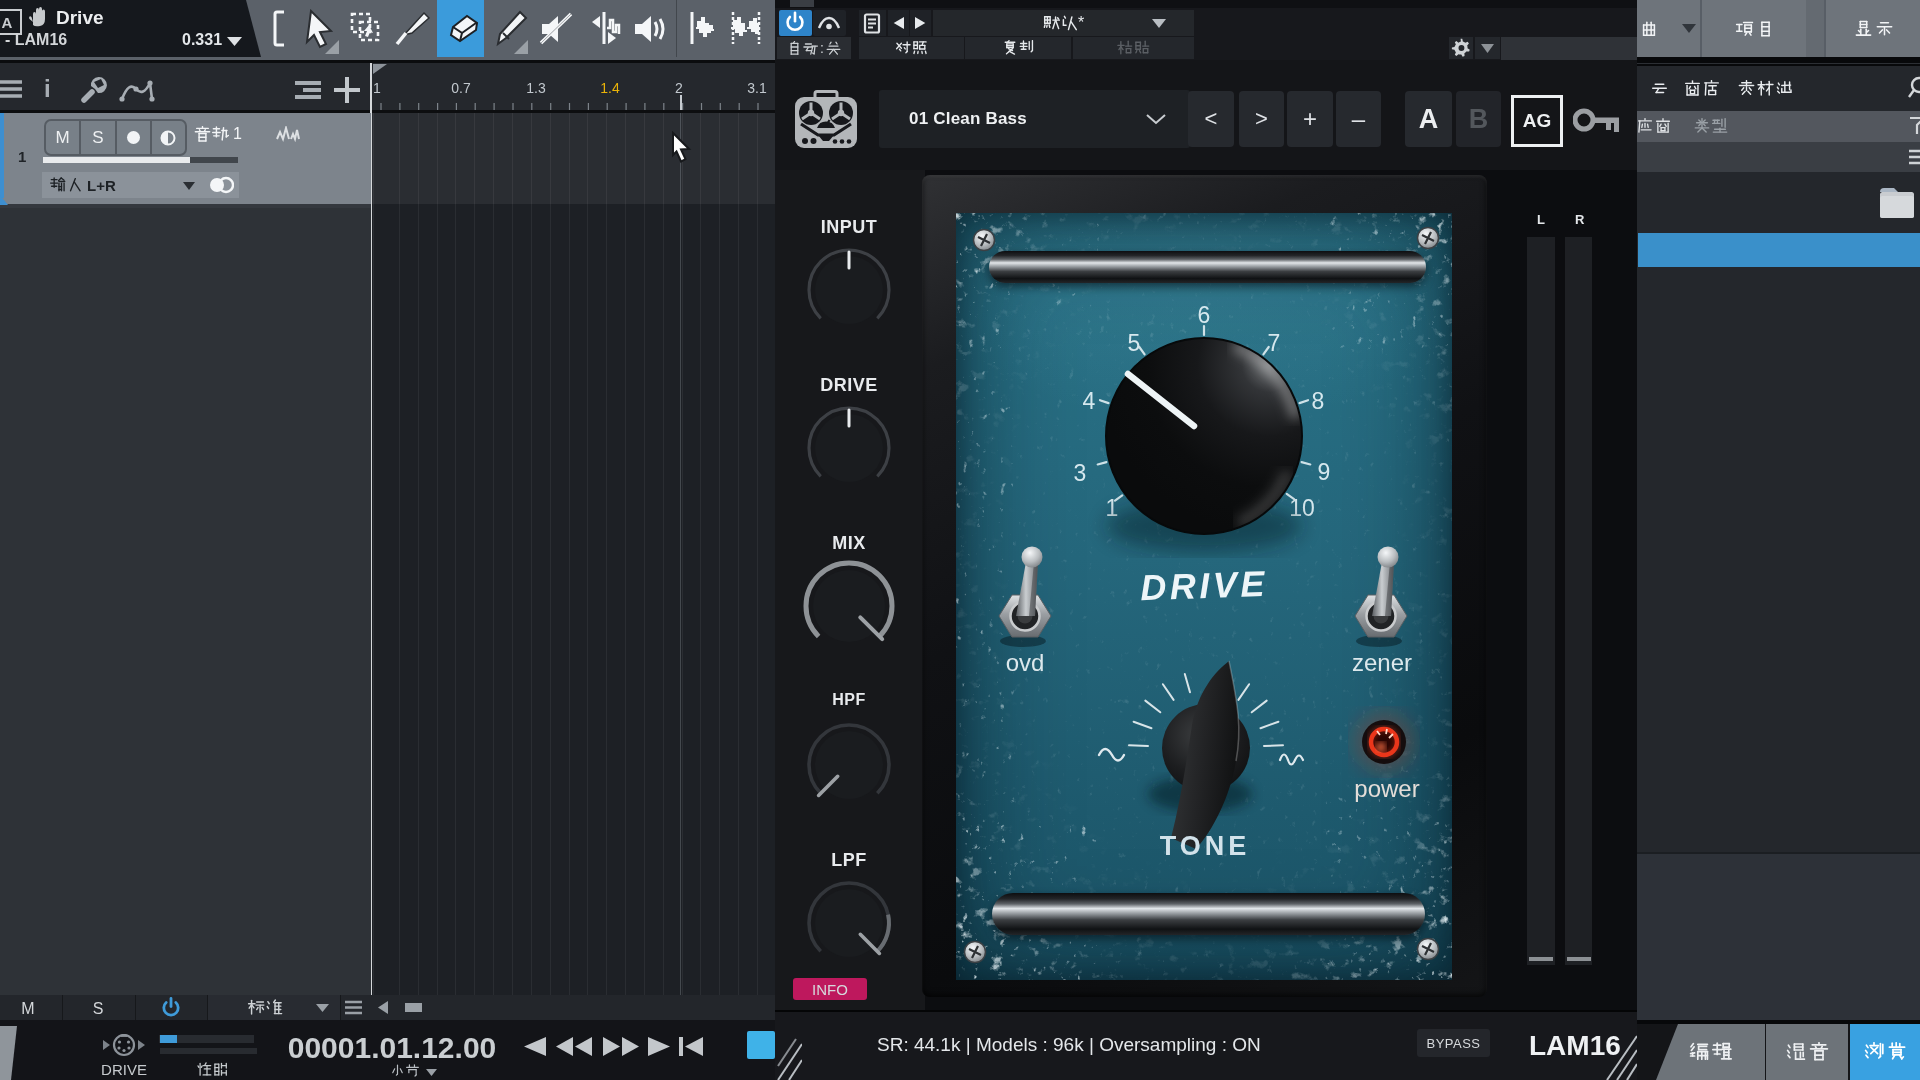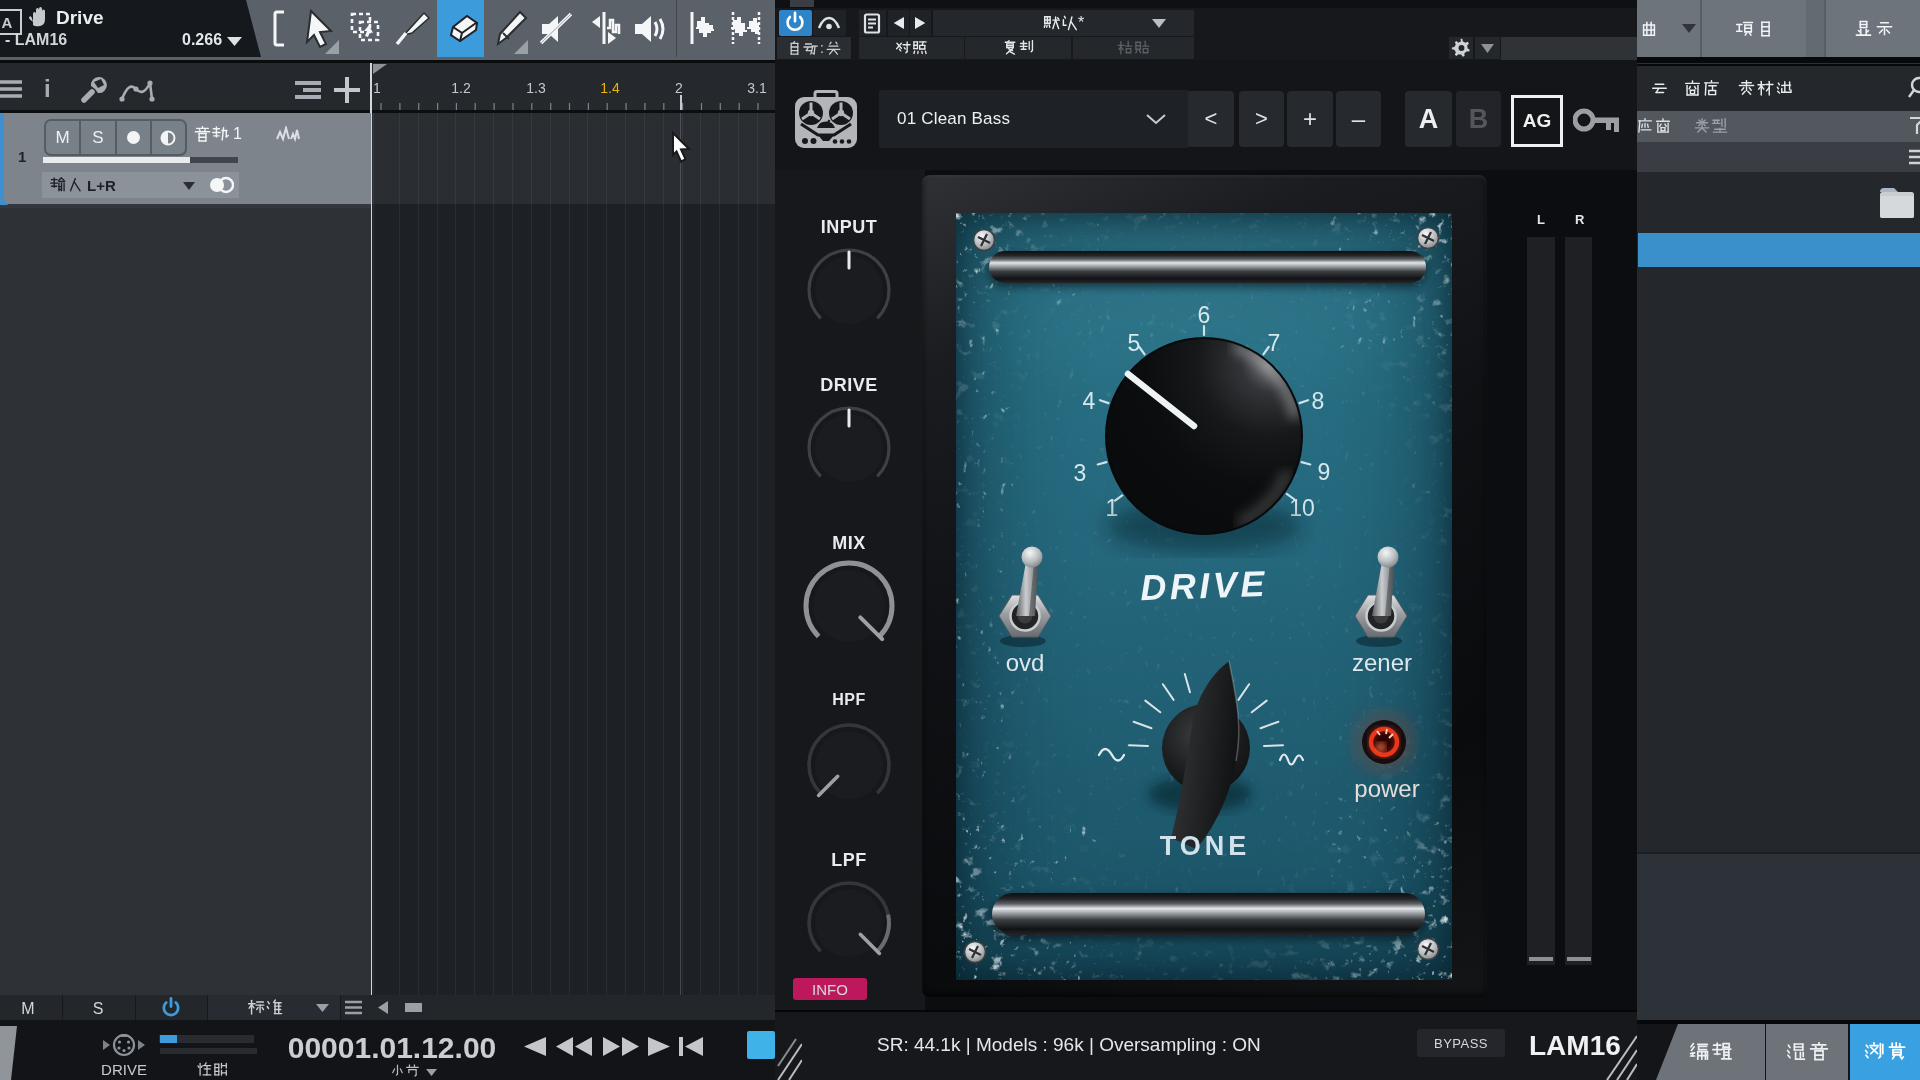--- a/index.html
+++ b/index.html
@@ -2,21 +2,21 @@
 <html><head><meta charset="utf-8"><style>html,body{margin:0;padding:0;background:#101114;}*{box-sizing:content-box;font-family:"Liberation Sans",sans-serif;}#root{position:relative;width:1920px;height:1080px;overflow:hidden;background:#1d2025;}</style></head><body>
 <div id="root">
     <div style="position:absolute;left:0px;top:0px;width:775px;height:57px;background:#5b6169"></div>
     <div style="position:absolute;left:0px;top:0px;width:262px;height:57px;background:#15181d;clip-path:polygon(0 0,246px 0,261px 57px,0 57px)"></div>
     <div style="position:absolute;left:-8px;top:9px;width:26px;height:22px;border:2px solid #c9ccd0;color:#c9ccd0;font-size:15px;font-weight:bold;display:flex;align-items:center;justify-content:center">A</div>
     <svg style="position:absolute;left:26px;top:5px;" width="22" height="24" viewBox="0 0 22 24">
       <path d="M7 20 L7 9 Q7 7 8.5 7 Q10 7 10 9 L10 5 Q10 3 11.5 3 Q13 3 13 5 L13 4 Q13 2 14.5 2 Q16 2 16 4 L16 6 Q16 4.5 17.5 4.5 Q19 4.5 19 6.5 L19 14 Q19 20 14 21 Q9 22 7 20 Z M5.5 12 Q4 10.5 3.2 12 Q2.5 13 4 14.5 L7 17" fill="#c6c9cc"></path>
     </svg>
     <div style="position:absolute;left:56px;top:8px;font-size:19px;color:#eceef0;white-space:nowrap;line-height:1;font-weight:bold">Drive</div>
     <div style="position:absolute;left:5px;top:32px;font-size:16px;color:#d3d6d9;white-space:nowrap;line-height:1;font-weight:bold">- LAM16</div>
-    <div style="position:absolute;left:182px;top:32px;font-size:16px;color:#e4e7ea;white-space:nowrap;line-height:1;font-weight:bold">0.266</div>
+    <div style="position:absolute;left:182px;top:32px;font-size:16px;color:#e4e7ea;white-space:nowrap;line-height:1;font-weight:bold">0.331</div>
     <svg style="position:absolute;left:227px;top:37px;" width="15" height="9" viewBox="0 0 15 9">
       <polygon points="0,0 15,0 7.5,9" fill="#dfe2e5"></polygon>
     </svg>
     <svg style="position:absolute;left:272px;top:10px;" width="18" height="37" viewBox="0 0 18 37">
       <path d="M12 2 H5 Q3 2 3 4 V33 Q3 35 5 35 H12" fill="none" stroke="#f4f6f8" stroke-width="3"></path>
     </svg>
     <svg style="position:absolute;left:303px;top:9px;" width="36" height="40" viewBox="0 0 36 40">
       <path d="M8 2 L28 22 L17 23 L23 35 L17 38 L11 26 L4 33 Z" fill="#f4f6f8" stroke="#2a2d31" stroke-width="2"></path>
     </svg>
     <svg style="position:absolute;left:325px;top:40px;" width="14" height="14" viewBox="0 0 14 14">
@@ -92,21 +92,21 @@
     <svg style="position:absolute;left:295px;top:80px;" width="28" height="21" viewBox="0 0 28 21">
       <path d="M0 3 H26 M8 10 H26 M0 17 H26" stroke="#a7adb3" stroke-width="4"></path>
     </svg>
     <svg style="position:absolute;left:333px;top:76px;" width="28" height="28" viewBox="0 0 28 28">
       <path d="M14 1 V27 M1 14 H27" stroke="#c2c7cc" stroke-width="4"></path>
     </svg>
     <div style="position:absolute;left:372px;top:113px;width:403px;height:91px;background:#2a2d32"></div>
     <div style="position:absolute;left:372px;top:204px;width:403px;height:791px;background:#1d2025"></div>
     <div style="position:absolute;left:372px;top:113px;width:403px;height:882px;background:repeating-linear-gradient(90deg,transparent 0px,transparent 17.85px,rgba(255,255,255,0.06) 17.85px,rgba(255,255,255,0.06) 18.85px);background-position:9px 0"></div>
     <div style="position:absolute;left:377px;top:81px;transform:translateX(-50%);font-size:14px;color:#c2c8ce;white-space:nowrap;line-height:1;">1</div>
-    <div style="position:absolute;left:461px;top:81px;transform:translateX(-50%);font-size:14px;color:#c2c8ce;white-space:nowrap;line-height:1;">1.2</div>
+    <div style="position:absolute;left:461px;top:81px;transform:translateX(-50%);font-size:14px;color:#c2c8ce;white-space:nowrap;line-height:1;">0.7</div>
     <div style="position:absolute;left:536px;top:81px;transform:translateX(-50%);font-size:14px;color:#c2c8ce;white-space:nowrap;line-height:1;">1.3</div>
     <div style="position:absolute;left:610px;top:81px;transform:translateX(-50%);font-size:14px;color:#eab308;white-space:nowrap;line-height:1;">1.4</div>
     <div style="position:absolute;left:679px;top:81px;transform:translateX(-50%);font-size:14px;color:#c2c8ce;white-space:nowrap;line-height:1;">2</div>
     <div style="position:absolute;left:757px;top:81px;transform:translateX(-50%);font-size:14px;color:#c2c8ce;white-space:nowrap;line-height:1;">3.1</div>
     <svg style="position:absolute;left:372px;top:103px;" width="403" height="8" viewBox="0 0 403 8">
       <path d="M9.0 0 V7" stroke="#7d838a" stroke-width="1.2"></path>
       <path d="M27.9 0 V7" stroke="#7d838a" stroke-width="1.2"></path>
       <path d="M46.7 0 V7" stroke="#7d838a" stroke-width="1.2"></path>
       <path d="M65.6 0 V7" stroke="#7d838a" stroke-width="1.2"></path>
       <path d="M84.4 0 V7" stroke="#7d838a" stroke-width="1.2"></path>
@@ -553,21 +553,21 @@
       <path d="M32 36 L35.5 30" stroke="#17181c" stroke-width="2.2"></path>
       <path d="M7 34 L24 45 L40 45 L57 34" fill="none" stroke="#17181c" stroke-width="3.2"></path>
       <path d="M24 45 L40 45 L35 51 L29 51 Z" fill="#17181c"></path>
       <circle cx="11" cy="51" r="3" fill="#17181c"></circle>
       <circle cx="19.5" cy="51" r="3" fill="#17181c"></circle>
       <circle cx="41" cy="51.5" r="2.3" fill="#17181c"></circle>
       <circle cx="48" cy="51.5" r="2.3" fill="#17181c"></circle>
       <circle cx="55" cy="51.5" r="2.3" fill="#17181c"></circle>
     </svg>
     <div style="position:absolute;left:879px;top:90px;width:311px;height:58px;background:#1e2125;border-radius:3px;display:flex;align-items:center">
-      <span style="margin-left:18px;font-size:17px;color:#eef0f2;font-weight:normal;letter-spacing:0.2px">01 Clean Bass</span>
+      <span style="margin-left:30px;font-size:17px;color:#eef0f2;font-weight:bold;letter-spacing:0.2px">01 Clean Bass</span>
     </div>
     <svg style="position:absolute;left:1146px;top:114px;" width="20" height="11" viewBox="0 0 20 11">
       <path d="M1 1 L10 9 L19 1" fill="none" stroke="#c9cdd1" stroke-width="2"></path>
     </svg>
     <div style="position:absolute;left:1188px;top:91px;width:46px;height:56px;background:#26292e;border-radius:4px;display:flex;align-items:center;justify-content:center;color:#dfe2e6;font-size:22px">&lt;</div>
     <div style="position:absolute;left:1239px;top:91px;width:45px;height:56px;background:#26292e;border-radius:4px;display:flex;align-items:center;justify-content:center;color:#dfe2e6;font-size:22px">&gt;</div>
     <div style="position:absolute;left:1287px;top:91px;width:46px;height:56px;background:#26292e;border-radius:4px;display:flex;align-items:center;justify-content:center;color:#dfe2e6;font-size:24px">+</div>
     <div style="position:absolute;left:1336px;top:91px;width:45px;height:56px;background:#26292e;border-radius:4px;display:flex;align-items:center;justify-content:center;color:#dfe2e6;font-size:24px">–</div>
     <div style="position:absolute;left:1405px;top:91px;width:47px;height:56px;background:#26292e;border-radius:4px;display:flex;align-items:center;justify-content:center;color:#dfe2e6;font-size:27px;font-weight:bold;color:#eceef0">A</div>
     <div style="position:absolute;left:1456px;top:91px;width:45px;height:56px;background:#26292e;border-radius:4px;display:flex;align-items:center;justify-content:center;color:#dfe2e6;font-size:27px;font-weight:bold;color:#53575c;background:#222429">B</div>
@@ -777,21 +777,21 @@
     <div style="position:absolute;left:992px;top:893px;width:433px;height:42px;background:linear-gradient(180deg,#0d0e10 0%,#232528 14%,#5e6266 26%,#e2e6e9 37%,#9ca1a5 48%,#3b3e41 64%,#101214 86%,#232528 100%);border-radius:21px;box-shadow:0 4px 8px rgba(0,10,15,0.55)"></div>
     <div style="position:absolute;left:1537px;top:213px;font-size:13px;color:#e3e6e9;white-space:nowrap;line-height:1;font-weight:bold">L</div>
     <div style="position:absolute;left:1575px;top:213px;font-size:13px;color:#e3e6e9;white-space:nowrap;line-height:1;font-weight:bold">R</div>
     <div style="position:absolute;left:1527px;top:237px;width:28px;height:728px;background:#1e2024"></div>
     <div style="position:absolute;left:1565px;top:237px;width:27px;height:728px;background:#1e2024"></div>
     <div style="position:absolute;left:1529px;top:957px;width:24px;height:4px;background:#8c9094"></div>
     <div style="position:absolute;left:1567px;top:957px;width:24px;height:4px;background:#8c9094"></div>
     <div style="position:absolute;left:775px;top:1010px;width:862px;height:70px;background:#17181c;border-top:2px solid #040506;box-sizing:border-box"></div>
     <div style="position:absolute;left:793px;top:978px;width:74px;height:22px;background:#be185d;border-radius:3px;display:flex;align-items:center;justify-content:center;color:#d6d9dc;font-size:15px">INFO</div>
     <div style="position:absolute;left:877px;top:1035px;font-size:19px;color:#e4e7ea;white-space:nowrap;line-height:1;">SR: 44.1k | Models : 96k | Oversampling : ON</div>
-    <div style="position:absolute;left:1417px;top:1029px;width:88px;height:28px;background:#24262b;border-radius:3px;display:flex;align-items:center;justify-content:center;color:#d6d9dc;font-size:13px;letter-spacing:0.5px">BYPASS</div>
+    <div style="position:absolute;left:1417px;top:1029px;width:73px;height:28px;background:#24262b;border-radius:3px;display:flex;align-items:center;justify-content:center;color:#d6d9dc;font-size:13px;letter-spacing:0.5px">BYPASS</div>
     <div style="position:absolute;left:1529px;top:1032px;font-size:28px;color:#eff1f3;white-space:nowrap;line-height:1;font-weight:bold">LAM16</div>
     <svg style="position:absolute;left:776px;top:1036px;" width="26" height="44" viewBox="0 0 26 44">
       <path d="M2 44 L26 8" stroke="#b9bec3" stroke-width="2"></path>
       <path d="M2 30 L20 3" stroke="#b9bec3" stroke-width="2" opacity="0.7"></path>
       <path d="M13 44 L26 24" stroke="#b9bec3" stroke-width="2"></path>
     </svg>
     <svg style="position:absolute;left:1605px;top:1028px;" width="32" height="52" viewBox="0 0 32 52">
       <path d="M2 52 L32 8" stroke="#b9bec3" stroke-width="2"></path>
       <path d="M12 52 L32 22" stroke="#b9bec3" stroke-width="2"></path>
       <path d="M22 52 L32 36" stroke="#b9bec3" stroke-width="2"></path>

